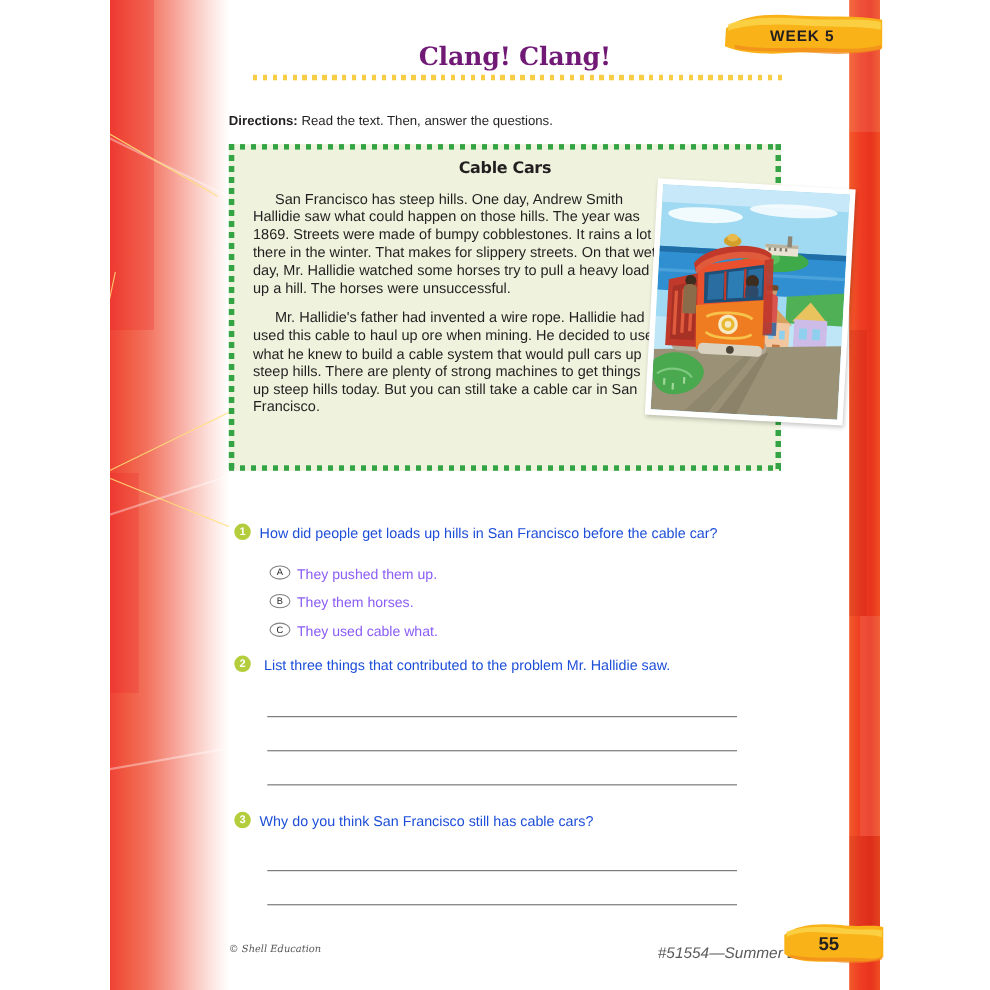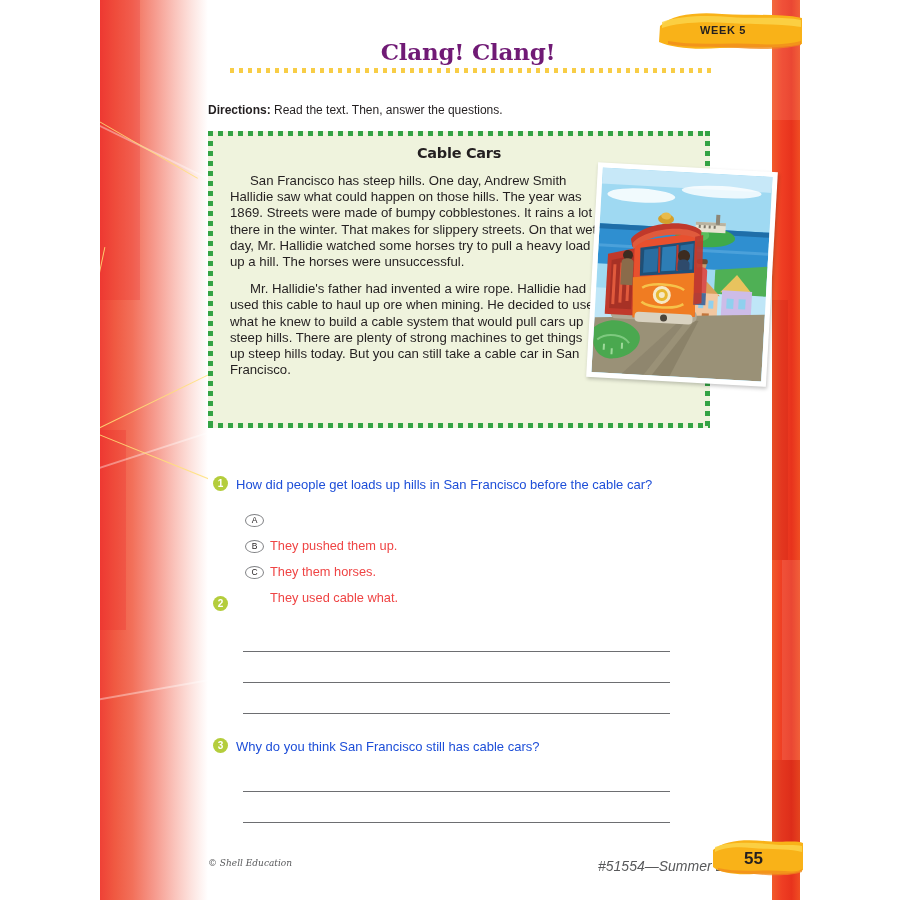--- a/index.html
+++ b/index.html
@@ -68,21 +68,21 @@
     width: 92px; height: 44px;
     z-index: 6;
   }
   .banner-label {
     position: absolute;
     z-index: 7;
     font-weight: bold;
     color: #231f20;
     letter-spacing: 0.06em;
   }
-  .week-label { left: 700px; top: 24px; font-size: 11px; }
+  .week-label { left: 700px; top: 24px; font-size: 14px; }
   .page-label { left: 744px; top: 849px; font-size: 17px; letter-spacing: 0; }
 
   
   .content {
     position: absolute;
     left: 208px; top: 0;
     width: 564px; height: 900px;
   }
 
   .title {
@@ -203,22 +203,21 @@
     border: 1px solid #808285;
     border-radius: 50%;
     font-size: 8.5px;
     color: #231f20;
     text-align: center;
     line-height: 11.5px;
   }
   .choice-text {
     position: absolute;
     font-size: 12.8px;
-    color: #ef4444;
-    margin-top: 24px;
+    color: #8b5cf6;
   }
   .answer-line {
     position: absolute;
     height: 1px;
     background: #6d6e71;
   }
 
   
   .footer-left {
     position: absolute;
@@ -408,20 +407,21 @@
   <div class="choice-oval" style="left:245px; top:514px;">A</div>
   <div class="choice-text" style="left:270px; top:514px;">They pushed them up.</div>
 
   <div class="choice-oval" style="left:245px; top:540px;">B</div>
   <div class="choice-text" style="left:270px; top:540px;">They them horses.</div>
 
   <div class="choice-oval" style="left:245px; top:566px;">C</div>
   <div class="choice-text" style="left:270px; top:566px;">They used cable what.</div>
 
   <div class="qnum" style="left:213px; top:596px;">2</div>
+  <div class="qtext" style="left:240px; top:597px;">List three things that contributed to the problem Mr. Hallidie saw.</div>
 
   <div class="answer-line" style="left:243px; top:651px; width:427px;"></div>
   <div class="answer-line" style="left:243px; top:682px; width:427px;"></div>
   <div class="answer-line" style="left:243px; top:713px; width:427px;"></div>
 
   <div class="qnum" style="left:213px; top:738px;">3</div>
   <div class="qtext" style="left:236px; top:739px;text-align:center;">Why do you think San Francisco still has cable cars?</div>
 
   <div class="answer-line" style="left:243px; top:791px; width:427px;"></div>
   <div class="answer-line" style="left:243px; top:822px; width:427px;"></div>

